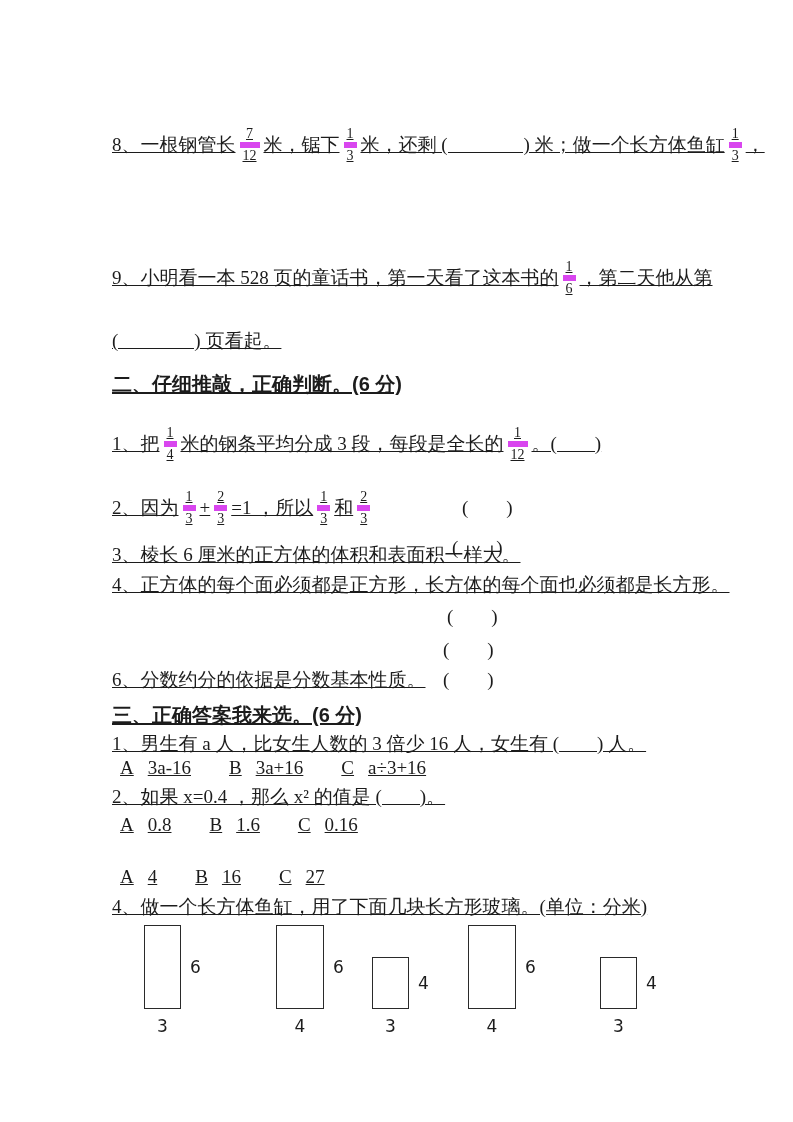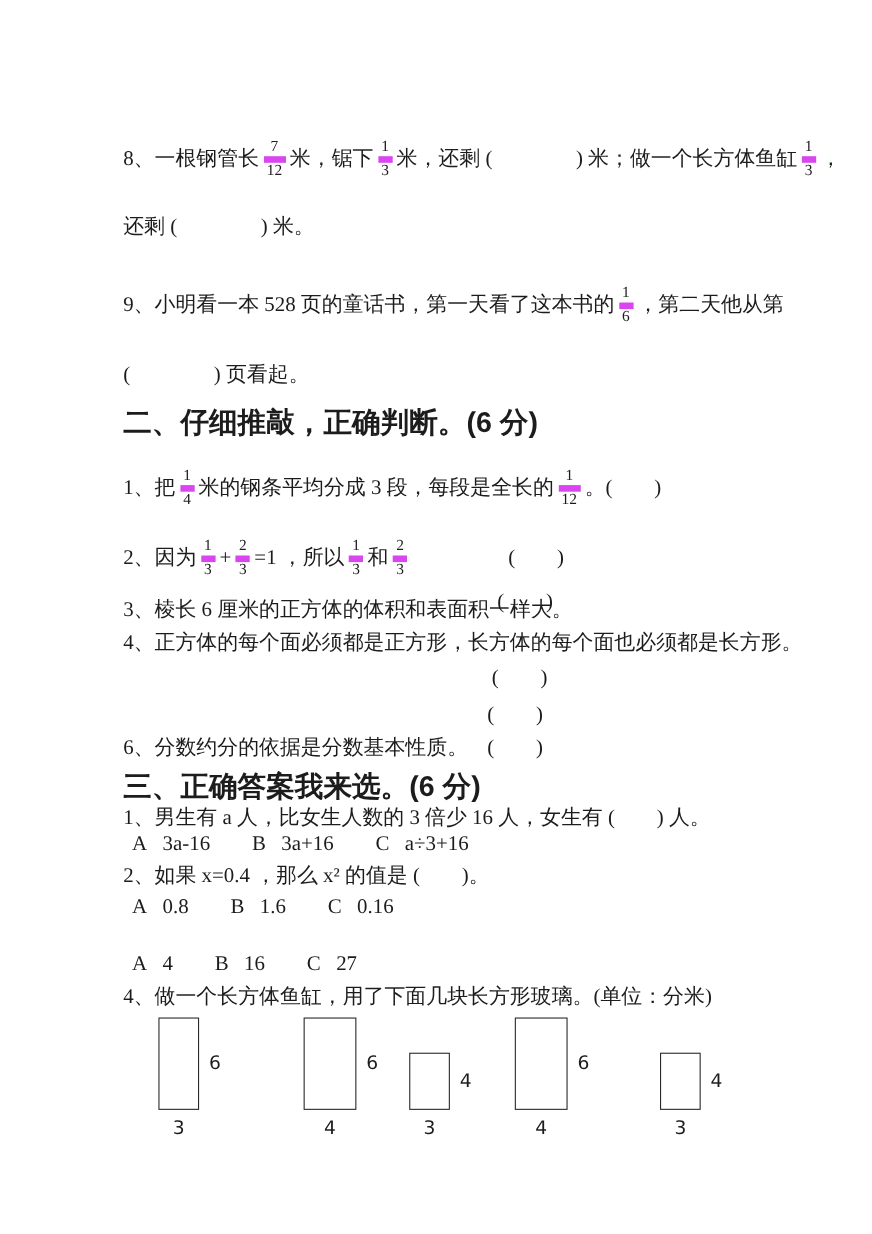--- a/index.html
+++ b/index.html
@@ -11,30 +11,31 @@
     overflow: hidden;
     font-family: "Liberation Serif", "DejaVu Serif", serif;
     color: #1c1c1c;
   }
   .line {
     position: absolute;
     left: 112px;
     font-size: 19px;
     line-height: 26px;
     white-space: nowrap;
+    text-decoration: underline;
   }
   .fline {
     display: flex;
     align-items: center;
     height: 46px;
     line-height: 46px;
   }
   .heading {
     font-weight: bold;
-    font-size: 26px;
+    font-size: 20px;
     font-family: "Liberation Sans", "DejaVu Sans", sans-serif;
   }
   .blank {
     position: absolute;
     font-size: 19px;
     line-height: 26px;
     white-space: nowrap;
   }
   .options {
     display: flex;
@@ -84,21 +85,20 @@
         <span class="num">1</span>
         <span class="den">3</span>
       </span>
       <span> 米，还剩 (　　　　) 米；做一个长方体鱼缸</span>
       <span class="frac">
         <span class="num">1</span>
         <span class="den">3</span>
       </span>
       <span> ，</span>
     </div>
-  <div class="line" style="top:194px">还剩 (　　　　) 米。</div>
 
   <div class="line fline" style="top:255px">
       <span>9、小明看一本 528 页的童话书，第一天看了这本书的</span>
       <span class="frac">
         <span class="num">1</span>
         <span class="den">6</span>
       </span>
       <span> ，第二天他从第</span>
     </div>
   <div class="line" style="top:328px">(　　　　) 页看起。</div>

